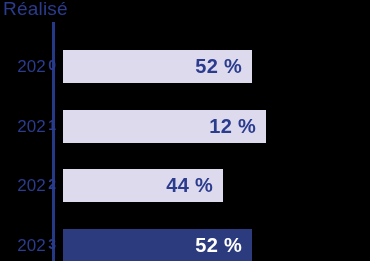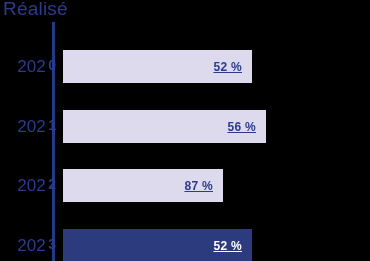--- a/index.html
+++ b/index.html
@@ -104,26 +104,25 @@
   .bar-rect.highlight {
     background: #2B3B7E;
   }
 
   .bar-value {
     position: absolute;
     top: 0;
     height: 33px;
     display: flex;
     align-items: center;
-    font-size: 12px;
+    font-size: 20px;
     font-weight: 700;
     color: #2B3B8E;
     letter-spacing: 0.3px;
     white-space: nowrap;
-    text-decoration: underline;
   }
   .bar-value.on-dark {
     color: #FFFFFF;
   }
 </style>
 </head>
 <body>
 
 <div id="chart-root">
 
@@ -144,32 +143,32 @@
       </div>
     </div>
 
     <div class="bar-row" id="row-1" style="top:98px;">
       <div class="bar-label">
         <span class="yr-head">202</span>
           <span class="yr-tail">1</span>
       </div>
       <div class="bar-track">
         <div class="bar-rect" id="bar-1" style="width: 203px;"></div>
-        <div class="bar-value" id="val-1" style="left: 0px; width: 193px; justify-content: flex-end;">56 %</div>
+        <div class="bar-value" id="val-1" style="left: 0px; width: 193px; justify-content: flex-end;">12 %</div>
       </div>
     </div>
 
     <div class="bar-row" id="row-2" style="top:157px;">
       <div class="bar-label">
         <span class="yr-head">202</span>
           <span class="yr-tail">2</span>
       </div>
       <div class="bar-track">
         <div class="bar-rect" id="bar-2" style="width: 160px;"></div>
-        <div class="bar-value" id="val-2" style="left: 0px; width: 150px; justify-content: flex-end;">87 %</div>
+        <div class="bar-value" id="val-2" style="left: 0px; width: 150px; justify-content: flex-end;">44 %</div>
       </div>
     </div>
 
     <div class="bar-row" id="row-3" style="top:217px;">
       <div class="bar-label">
         <span class="yr-head">202</span>
           <span class="yr-tail">3</span>
       </div>
       <div class="bar-track">
         <div class="bar-rect highlight" id="bar-3" style="width: 189px;"></div>

